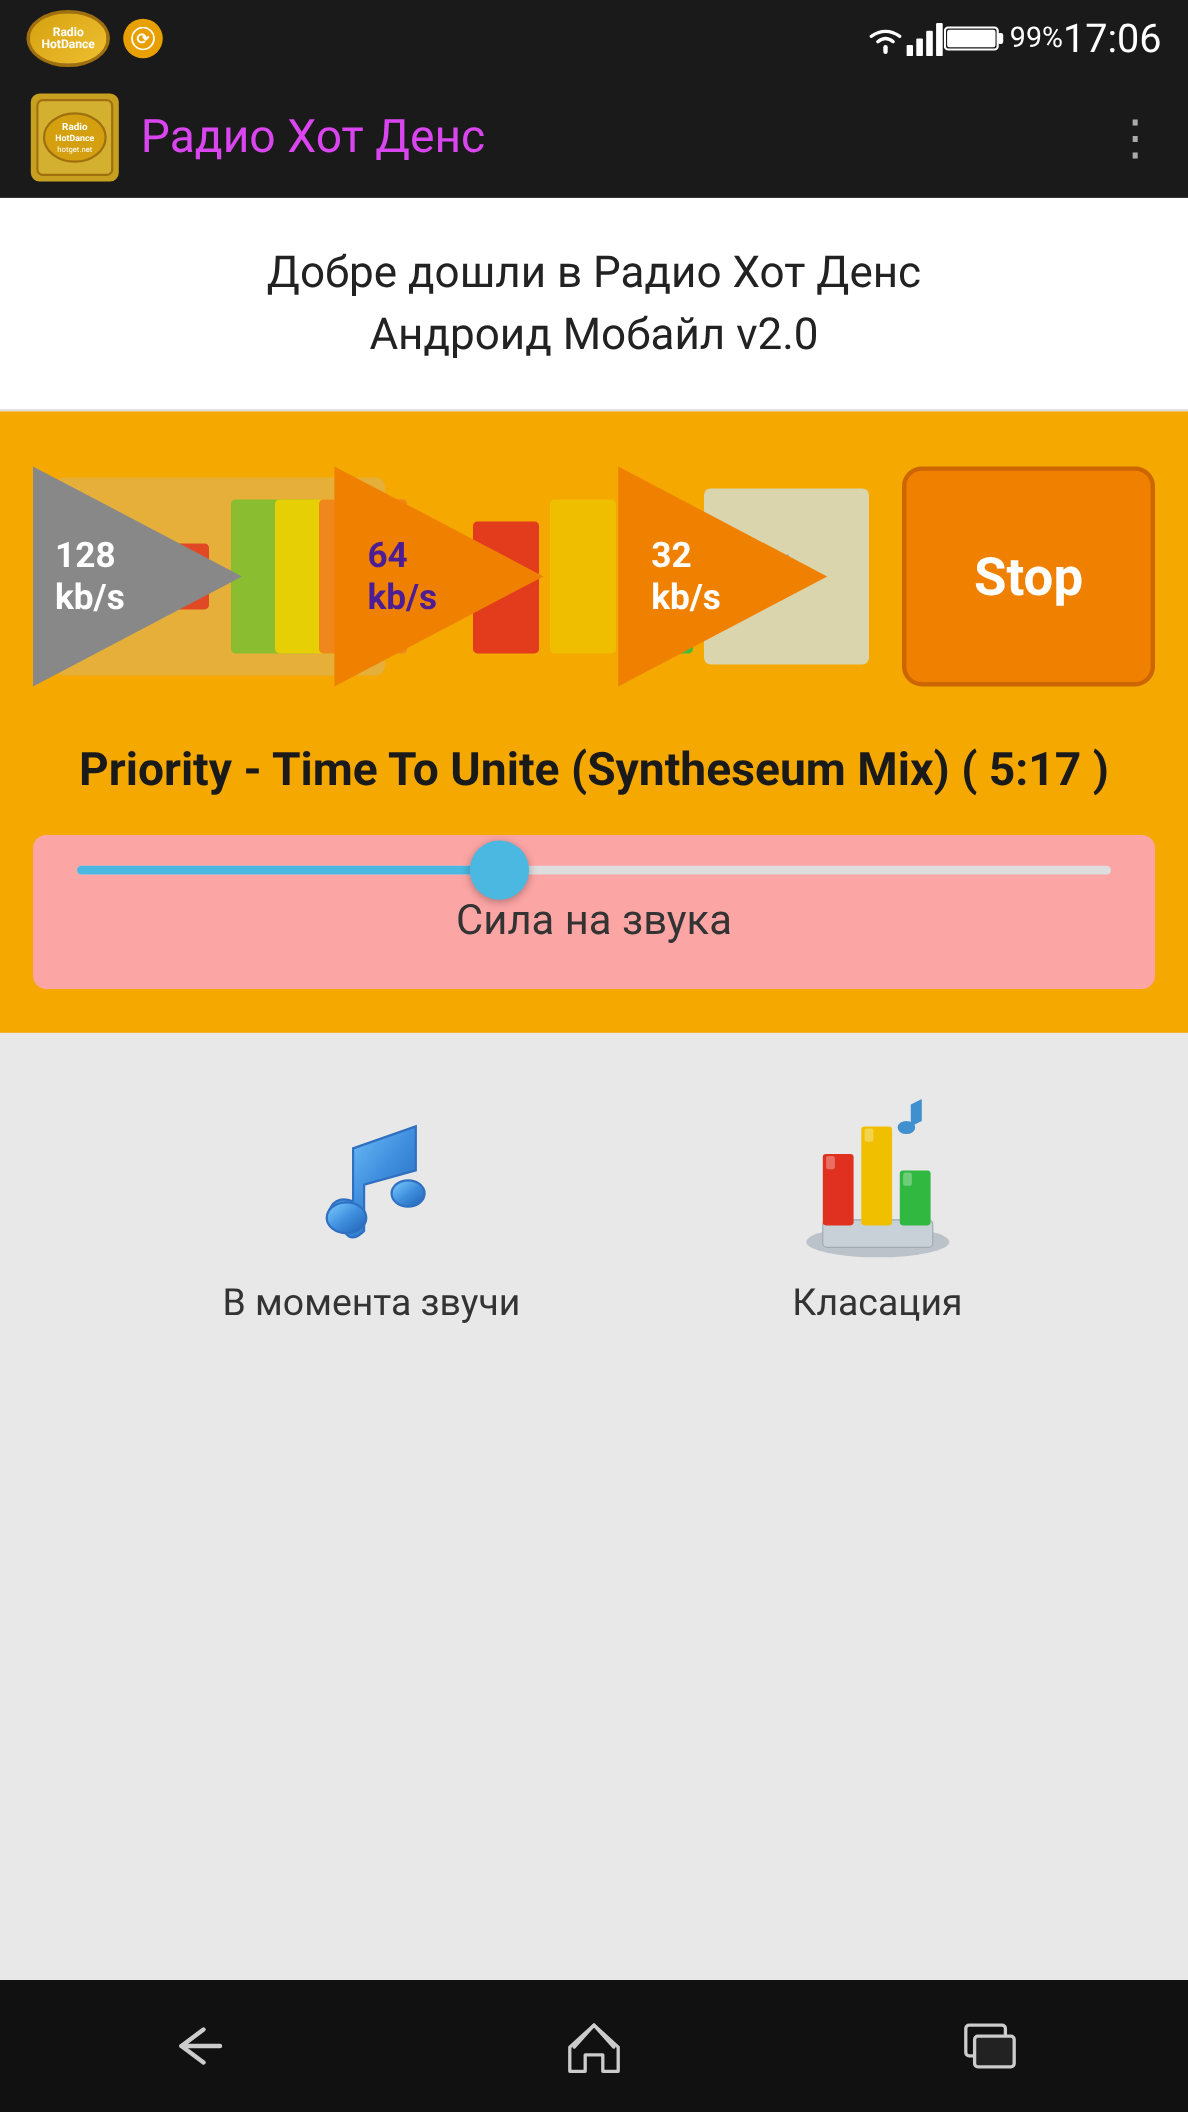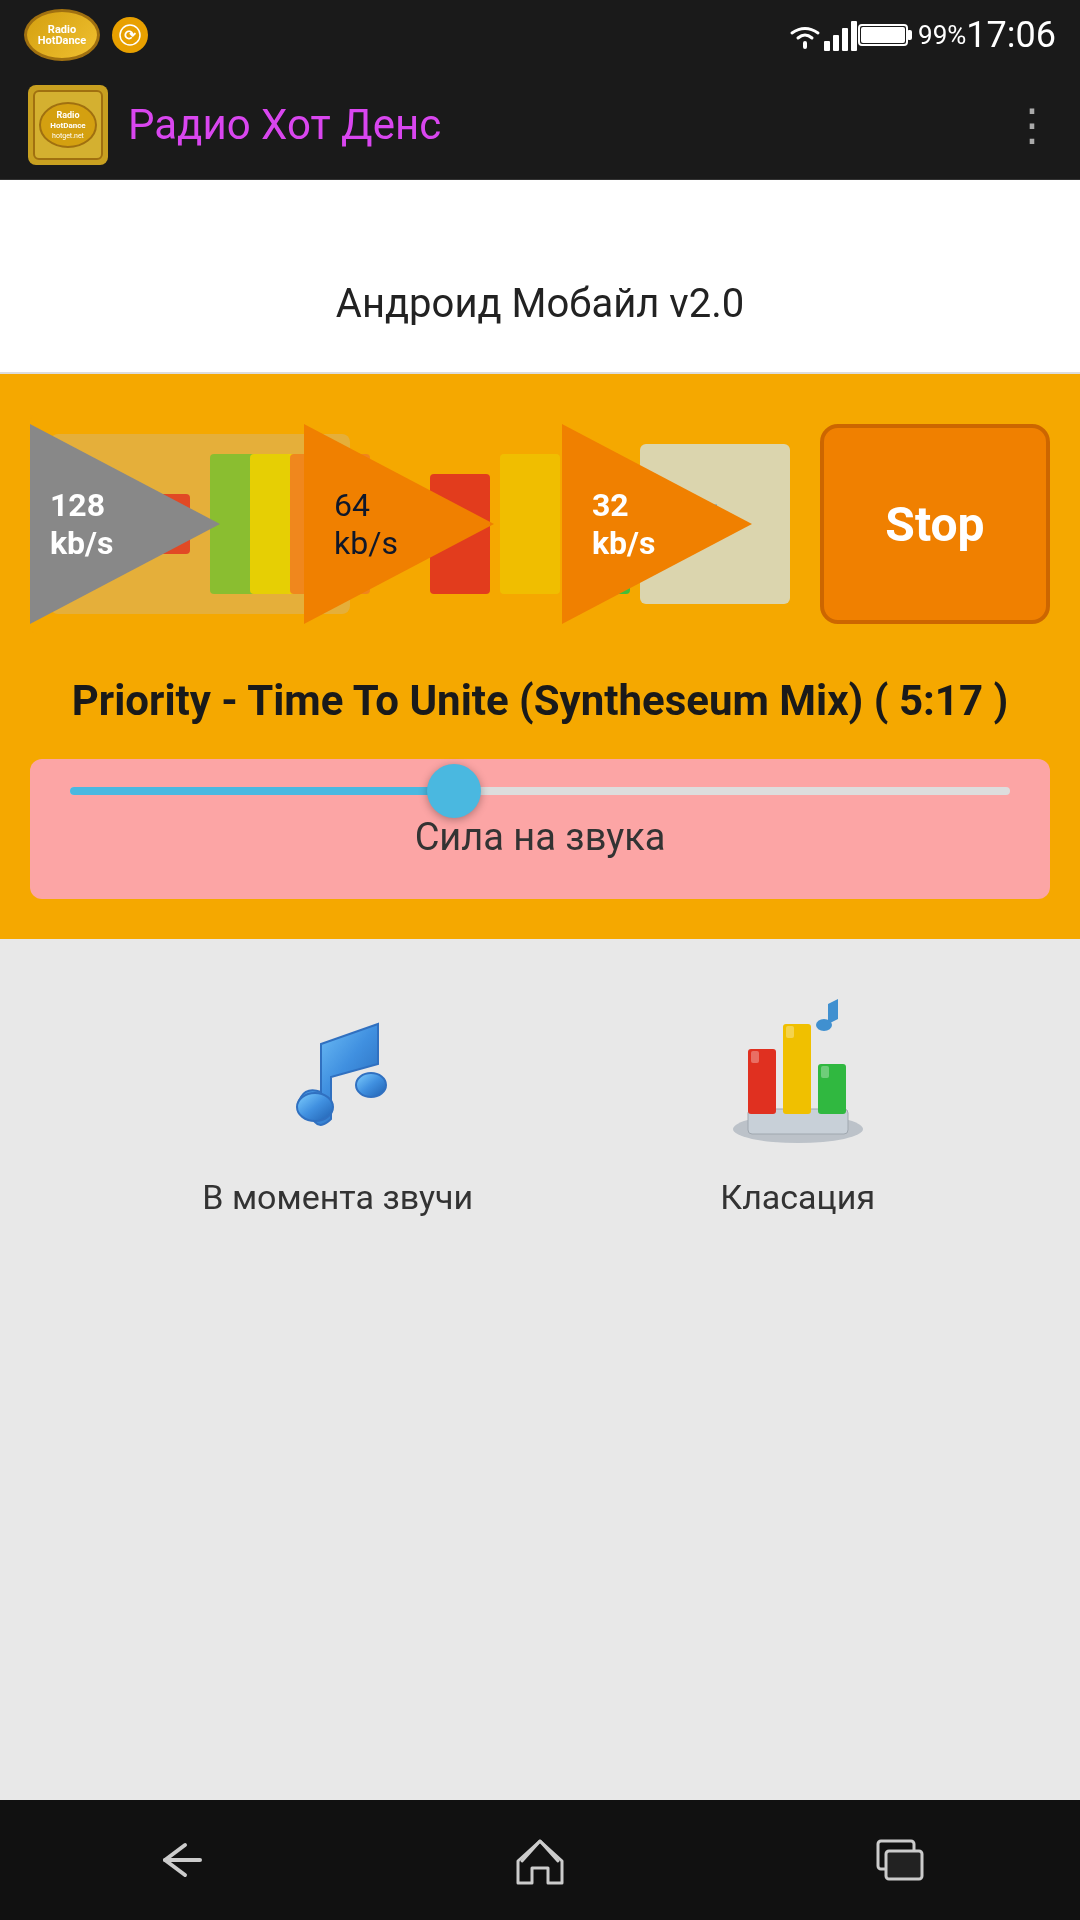--- a/index.html
+++ b/index.html
@@ -191,23 +191,23 @@
       height: 0;
       border-top: 100px solid transparent;
       border-bottom: 100px solid transparent;
       border-left: 190px solid #f08000;
     }
     .btn-64-text {
       position: absolute;
       left: 30px;
       top: 50%;
       transform: translateY(-50%);
-      color: #0f172a;
+      color: #4c1d95;
       font-size: 32px;
-      font-weight: normal;
+      font-weight: bold;
       text-align: left;
       z-index: 2;
       line-height: 1.2;
     }
 
     .btn-32 {
       width: 220px;
       height: 200px;
       position: relative;
     }
@@ -311,21 +311,21 @@
       display: flex;
       justify-content: space-around;
       align-items: flex-start;
       flex: 1;
     }
 
     .menu-item {
       display: flex;
       flex-direction: column;
       align-items: center;
-      gap: 28px;
+      gap: 15px;
       cursor: pointer;
     }
 
     .menu-item-icon {
       width: 160px;
       height: 160px;
       display: flex;
       align-items: center;
       justify-content: center;
     }
@@ -431,21 +431,21 @@
         </svg>
       </div>
     </div>
     <span class="app-title">Радио Хот Денс</span>
   </div>
   <span class="menu-dots">⋮</span>
 </div>
 
 <div class="welcome-section">
   <div class="welcome-text">
-    <br>
+    <span>Добре дошли в Радио Хот Денс</span><br>
     <span>Андроид Мобайл v2.0</span>
   </div>
 </div>
 
 <div class="main-section">
 
   <div class="bitrate-row">
 
     <div style="position:absolute; left:0; top:0; width:100%; height:220px; z-index:0; overflow:hidden; border-radius:8px;">
 

